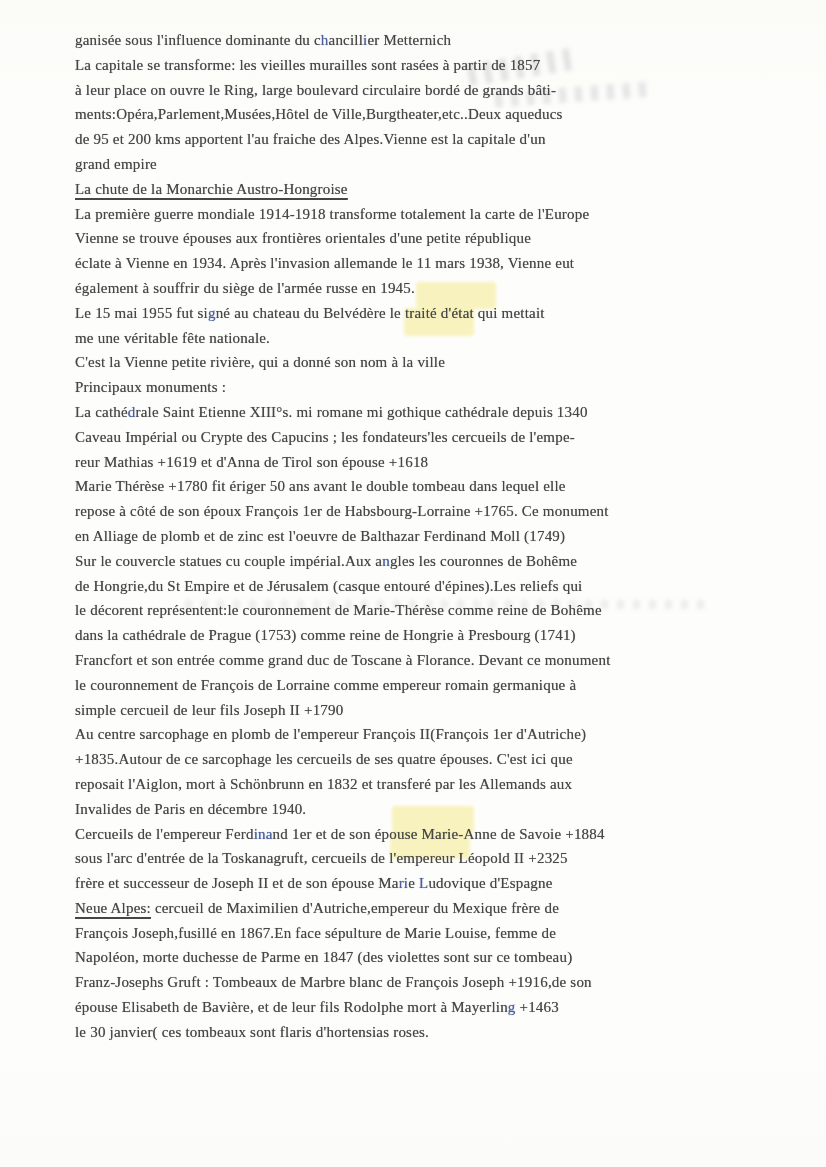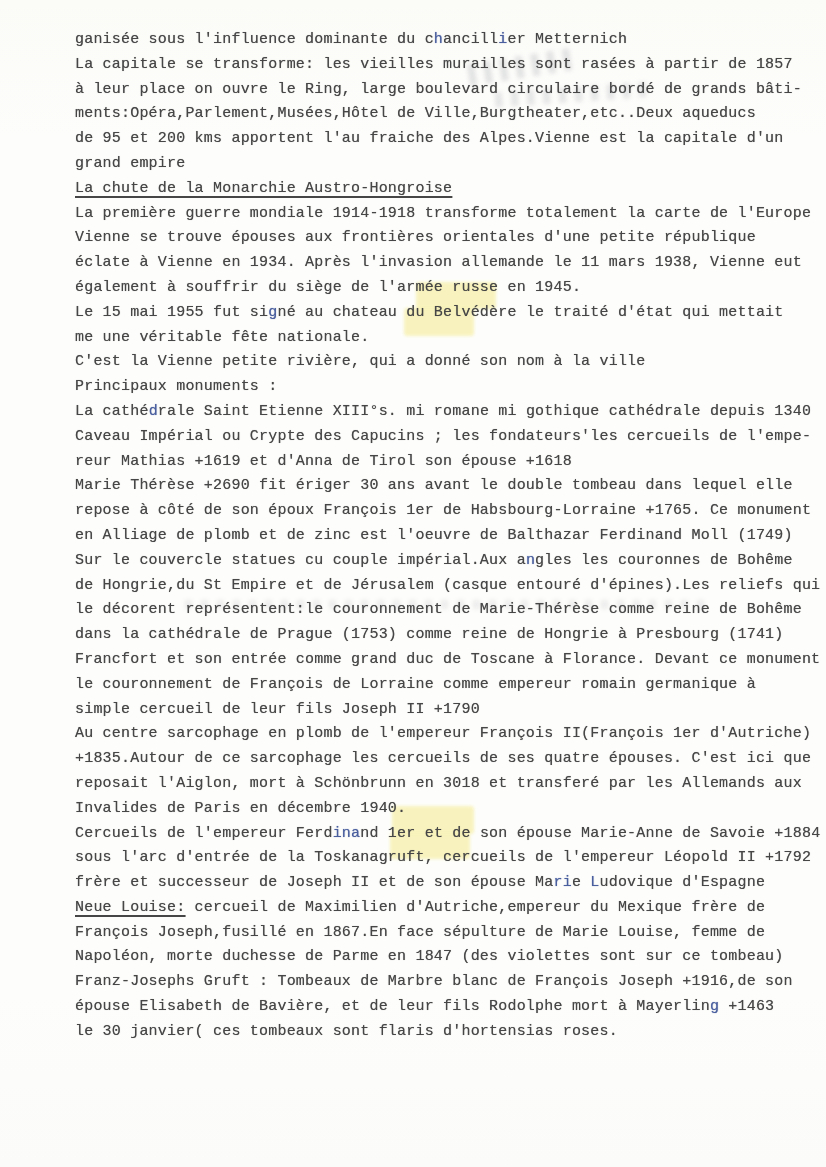--- a/index.html
+++ b/index.html
@@ -18,20 +18,21 @@
     position:absolute;inset:0;
     background:linear-gradient(180deg,#fbfbf8 0%,#fdfdfb 12%,#fdfdfb 85%,#fbfbf9 100%);
   }
   .text-block{
     position:absolute;left:75px;top:28px;width:748px;z-index:2;
   }
   .line{
     height:24.8px;line-height:24.8px;font-size:15px;letter-spacing:0.2px;
     color:var(--ink);white-space:pre;
     text-shadow:0 0 0.7px rgba(70,70,70,0.65);
+    font-family:Liberation Serif, serif;
   }
   .seg{display:inline;}
   .seg.u{
     text-decoration:underline;
     text-underline-offset:4px;
     text-decoration-thickness:1.5px;
   }
   .seg.b{color:var(--blue-ink);text-shadow:0 0 1px rgba(74,95,158,0.8);}
   .highlight-mark{
     position:absolute;background:var(--highlight);
@@ -74,37 +75,37 @@
       <div class="line"><span class="seg">Vienne se trouve épouses aux frontières orientales d'une petite république</span></div>
       <div class="line"><span class="seg">éclate à Vienne en 1934. Après l'invasion allemande le 11 mars 1938, Vienne eut</span></div>
       <div class="line"><span class="seg">également à souffrir du siège de l'armée russe en 1945.</span></div>
       <div class="line"><span class="seg">Le 15 mai 1955 fut si</span><span class="seg b">g</span><span class="seg">né au chateau du Belvédère le traité d'état qui mettait</span></div>
       <div class="line"><span class="seg">me une véritable fête nationale.</span></div>
       <div class="line"><span class="seg">C'est la Vienne petite rivière, qui a donné son nom à la ville</span></div>
       <div class="line"><span class="seg">Principaux monuments :</span></div>
       <div class="line"><span class="seg">La cathé</span><span class="seg b">d</span><span class="seg">rale Saint Etienne XIII°s. mi romane mi gothique cathédrale depuis 1340</span></div>
       <div class="line"><span class="seg">Caveau Impérial ou Crypte des Capucins ; les fondateurs'les cercueils de l'empe-</span></div>
       <div class="line"><span class="seg">reur Mathias +1619 et d'Anna de Tirol son épouse +1618</span></div>
-      <div class="line"><span class="seg">Marie Thérèse +2690 fit ériger 30 ans avant le double tombeau dans lequel elle</span></div>
+      <div class="line"><span class="seg">Marie Thérèse +1780 fit ériger 50 ans avant le double tombeau dans lequel elle</span></div>
       <div class="line"><span class="seg">repose à côté de son époux François 1er de Habsbourg-Lorraine +1765. Ce monument</span></div>
       <div class="line"><span class="seg">en Alliage de plomb et de zinc est l'oeuvre de Balthazar Ferdinand Moll (1749)</span></div>
       <div class="line"><span class="seg">Sur le couvercle statues cu couple impérial.Aux a</span><span class="seg b">n</span><span class="seg">gles les couronnes de Bohême</span></div>
       <div class="line"><span class="seg">de Hongrie,du St Empire et de Jérusalem (casque entouré d'épines).Les reliefs qui</span></div>
       <div class="line"><span class="seg">le décorent représentent:le couronnement de Marie-Thérèse comme reine de Bohême</span></div>
       <div class="line"><span class="seg">dans la cathédrale de Prague (1753) comme reine de Hongrie à Presbourg (1741)</span></div>
       <div class="line"><span class="seg">Francfort et son entrée comme grand duc de Toscane à Florance. Devant ce monument</span></div>
       <div class="line"><span class="seg">le couronnement de François de Lorraine comme empereur romain germanique à</span></div>
       <div class="line"><span class="seg">simple cercueil de leur fils Joseph II +1790</span></div>
       <div class="line"><span class="seg">Au centre sarcophage en plomb de l'empereur François II(François 1er d'Autriche)</span></div>
       <div class="line"><span class="seg">+1835.Autour de ce sarcophage les cercueils de ses quatre épouses. C'est ici que</span></div>
-      <div class="line"><span class="seg">reposait l'Aiglon, mort à Schönbrunn en 3018 et transferé par les Allemands aux</span></div>
+      <div class="line"><span class="seg">reposait l'Aiglon, mort à Schönbrunn en 1832 et transferé par les Allemands aux</span></div>
       <div class="line"><span class="seg">Invalides de Paris en décembre 1940.</span></div>
       <div class="line"><span class="seg">Cercueils de l'empereur Ferd</span><span class="seg b">ina</span><span class="seg">nd 1er et de son épouse Marie-Anne de Savoie +1884</span></div>
-      <div class="line"><span class="seg">sous l'arc d'entrée de la Toskanagruft, cercueils de l'empereur Léopold II +1792</span></div>
+      <div class="line"><span class="seg">sous l'arc d'entrée de la Toskanagruft, cercueils de l'empereur Léopold II +2325</span></div>
       <div class="line"><span class="seg">frère et successeur de Joseph II et de son épouse Ma</span><span class="seg b">ri</span><span class="seg">e </span><span class="seg b">L</span><span class="seg">udovique d'Espagne</span></div>
-      <div class="line"><span class="seg u">Neue Louise:</span><span class="seg"> cercueil de Maximilien d'Autriche,empereur du Mexique frère de</span></div>
+      <div class="line"><span class="seg u">Neue Alpes:</span><span class="seg"> cercueil de Maximilien d'Autriche,empereur du Mexique frère de</span></div>
       <div class="line"><span class="seg">François Joseph,fusillé en 1867.En face sépulture de Marie Louise, femme de</span></div>
       <div class="line"><span class="seg">Napoléon, morte duchesse de Parme en 1847 (des violettes sont sur ce tombeau)</span></div>
       <div class="line"><span class="seg">Franz-Josephs Gruft : Tombeaux de Marbre blanc de François Joseph +1916,de son</span></div>
       <div class="line"><span class="seg">épouse Elisabeth de Bavière, et de leur fils Rodolphe mort à Mayerlin</span><span class="seg b">g</span><span class="seg"> +1463</span></div>
       <div class="line"><span class="seg">le 30 janvier( ces tombeaux sont flaris d'hortensias roses.</span></div>
     </div>
 </div>
 
 </body></html>

